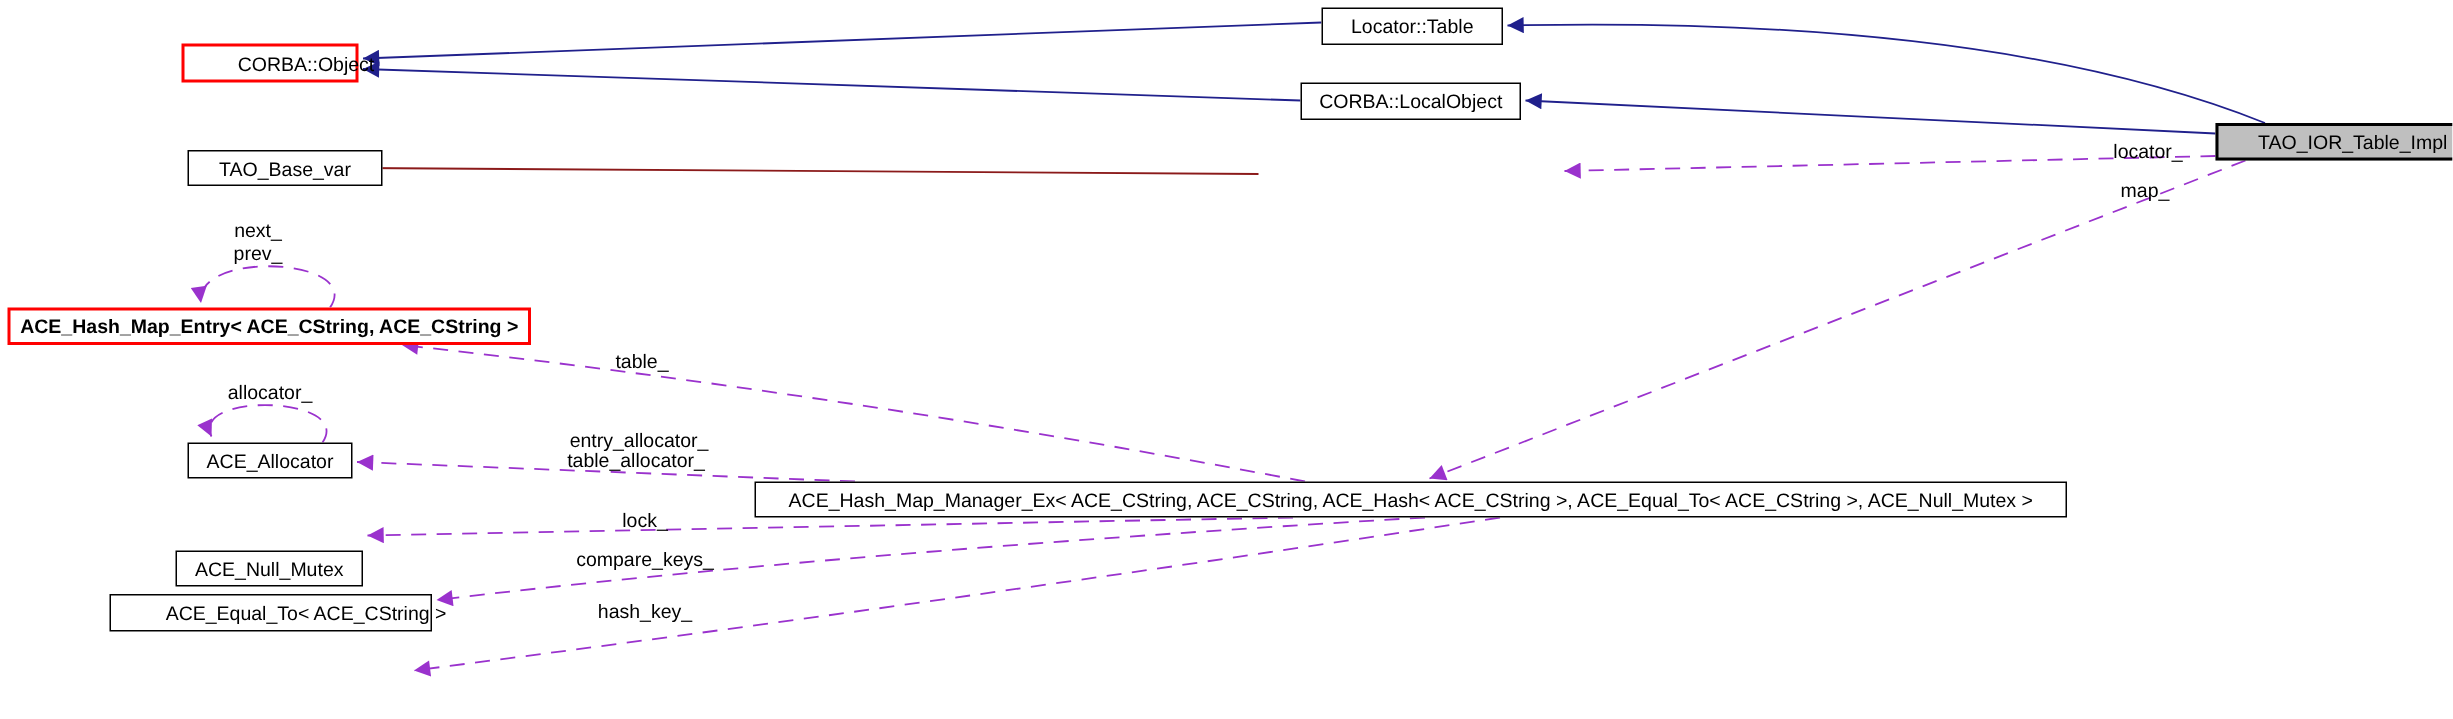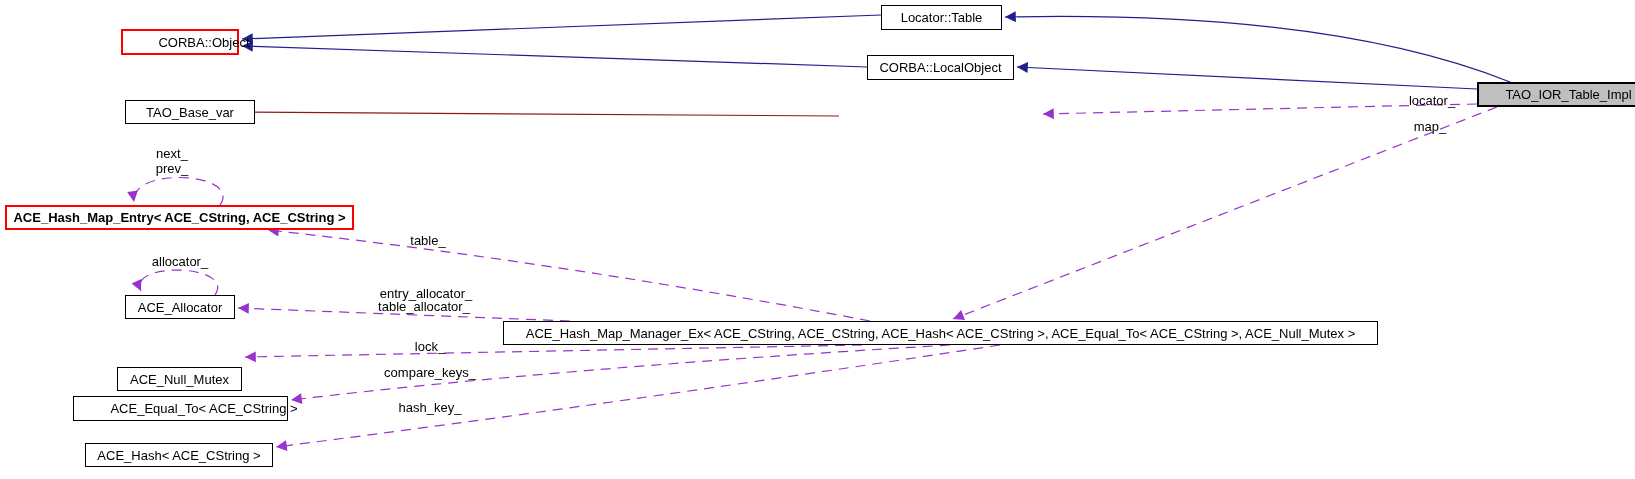--- a/index.html
+++ b/index.html
@@ -88,15 +88,14 @@
   <div class="node red" style="left:5px;top:205px;width:349px;height:25px;font-weight:bold;">ACE_Hash_Map_Entry&lt; ACE_CString, ACE_CString &gt;</div>
 
   <div class="node" style="left:125px;top:295px;width:110px;height:24px;">ACE_Allocator</div>
 
   <div class="node" style="left:503px;top:321px;width:875px;height:24px;">ACE_Hash_Map_Manager_Ex&lt; ACE_CString, ACE_CString, ACE_Hash&lt; ACE_CString &gt;, ACE_Equal_To&lt; ACE_CString &gt;, ACE_Null_Mutex &gt;</div>
 
   <div class="node" style="left:117px;top:346px;width:125px;height:24px;margin-top:21px;">ACE_Null_Mutex</div>
 
   <div class="node" style="left:73px;top:396px;width:215px;height:25px;padding-left:47px;">ACE_Equal_To&lt; ACE_CString &gt;</div>
 
-  <div class="node" style="left:85px;top:443px;width:188px;height:24px;">ACE_Hash&lt; ACE_CString &gt;</div>
 
 </div>
 
 </body></html>

